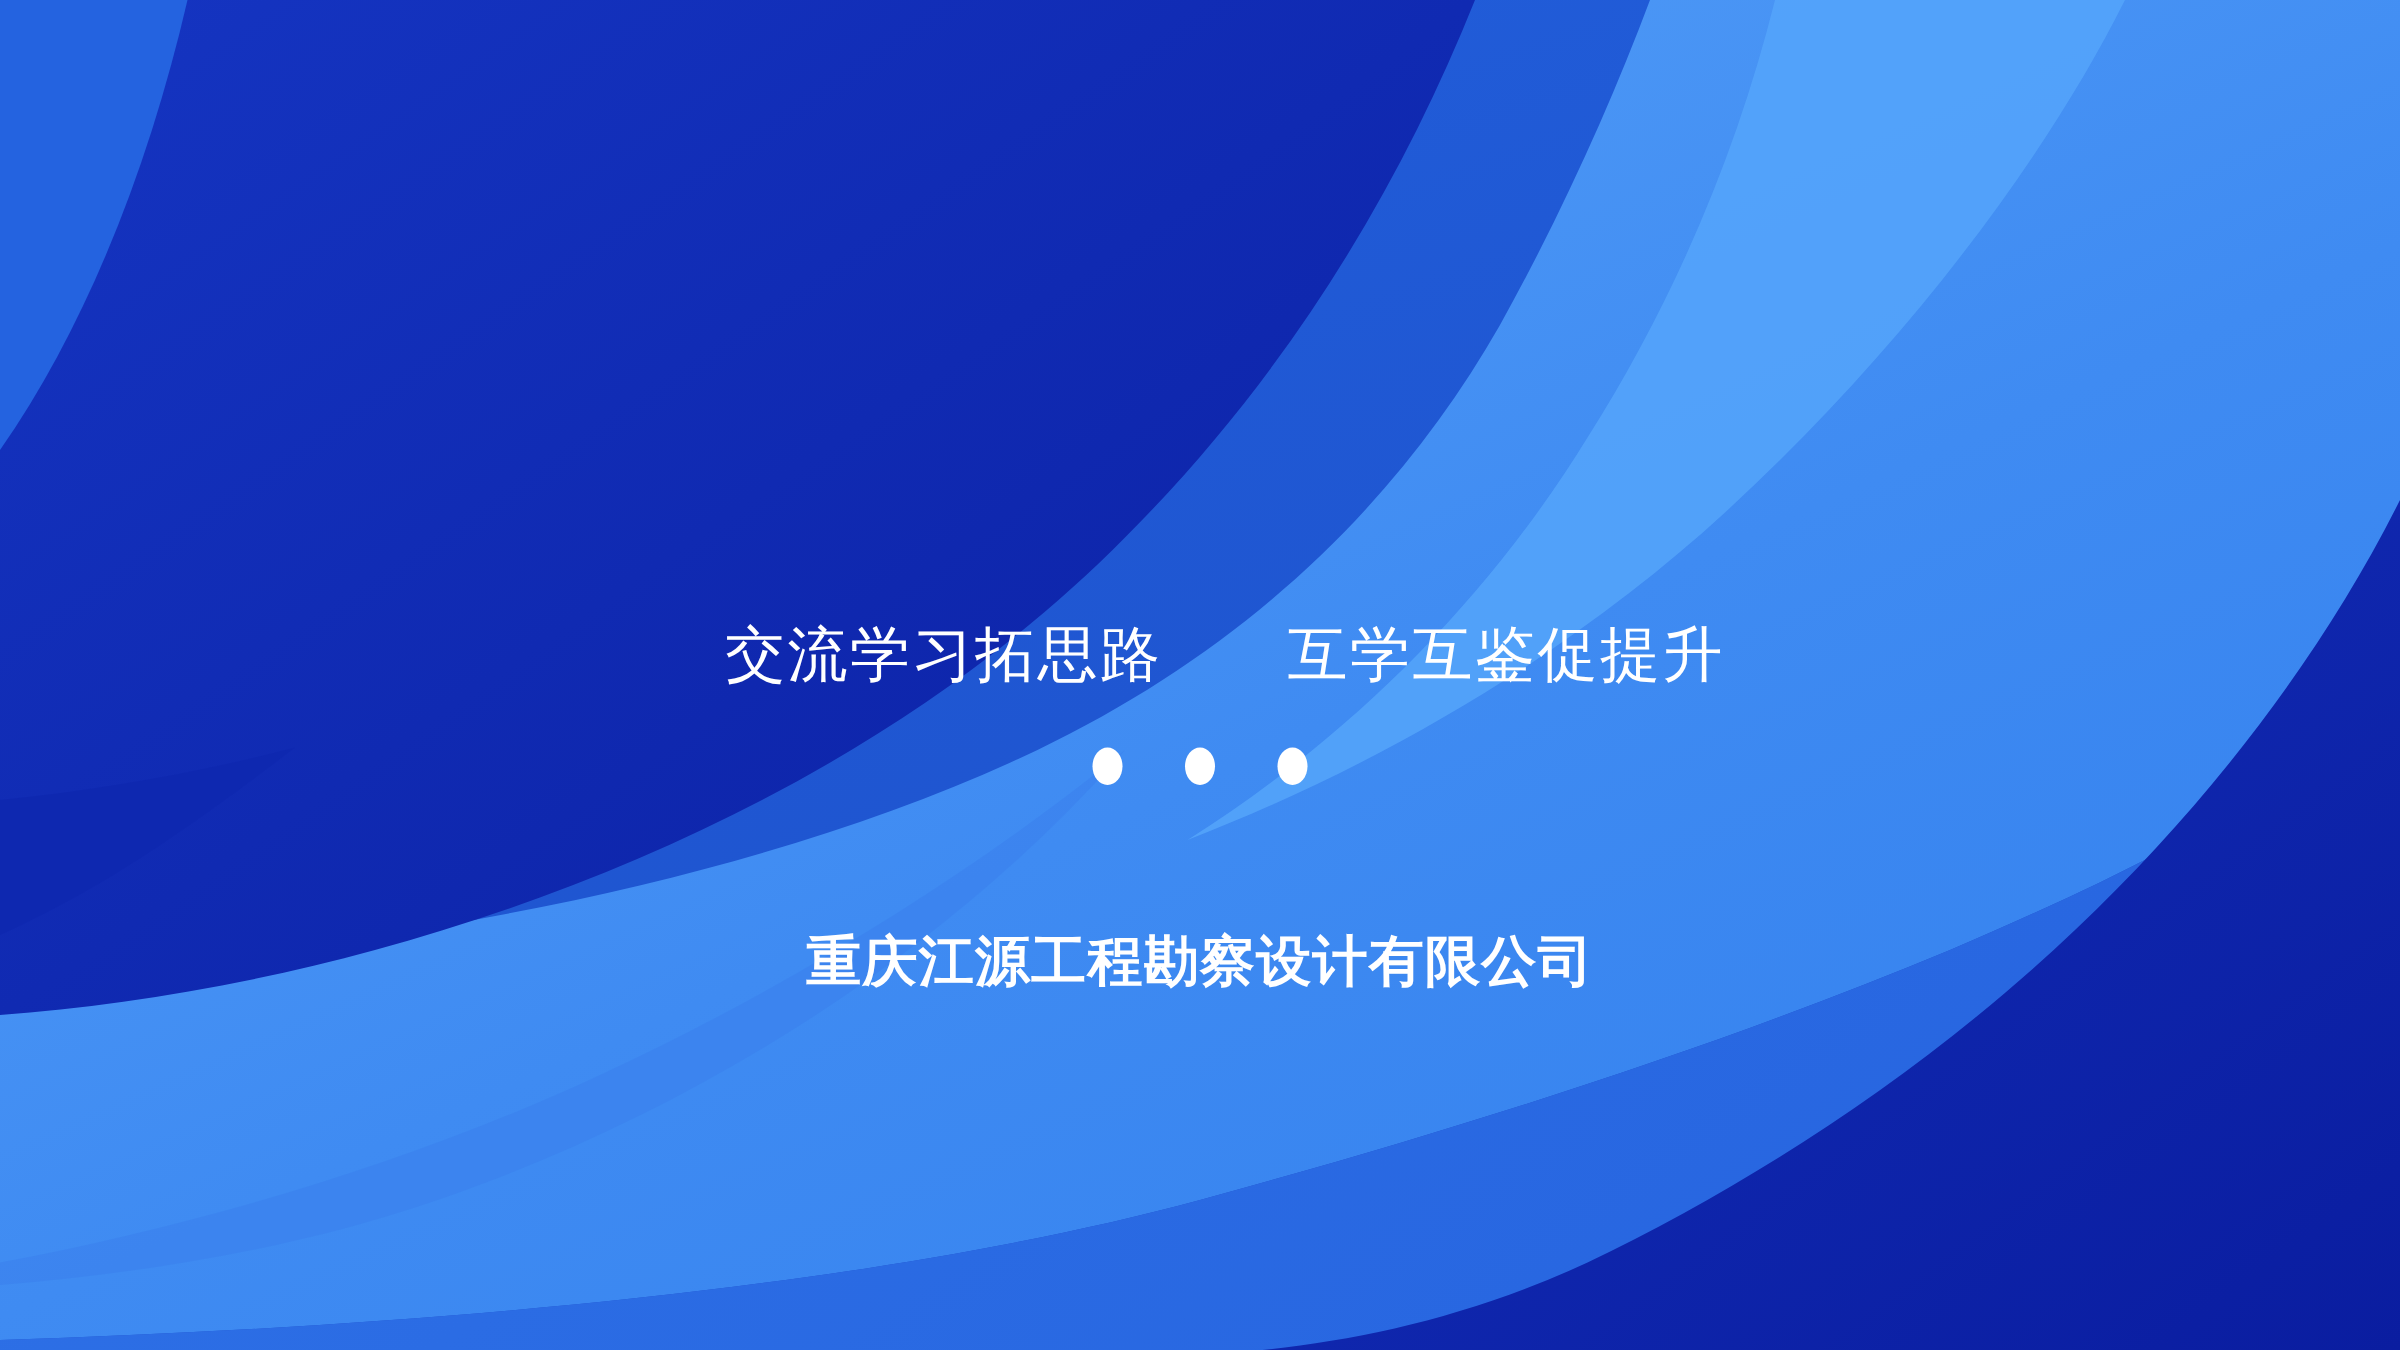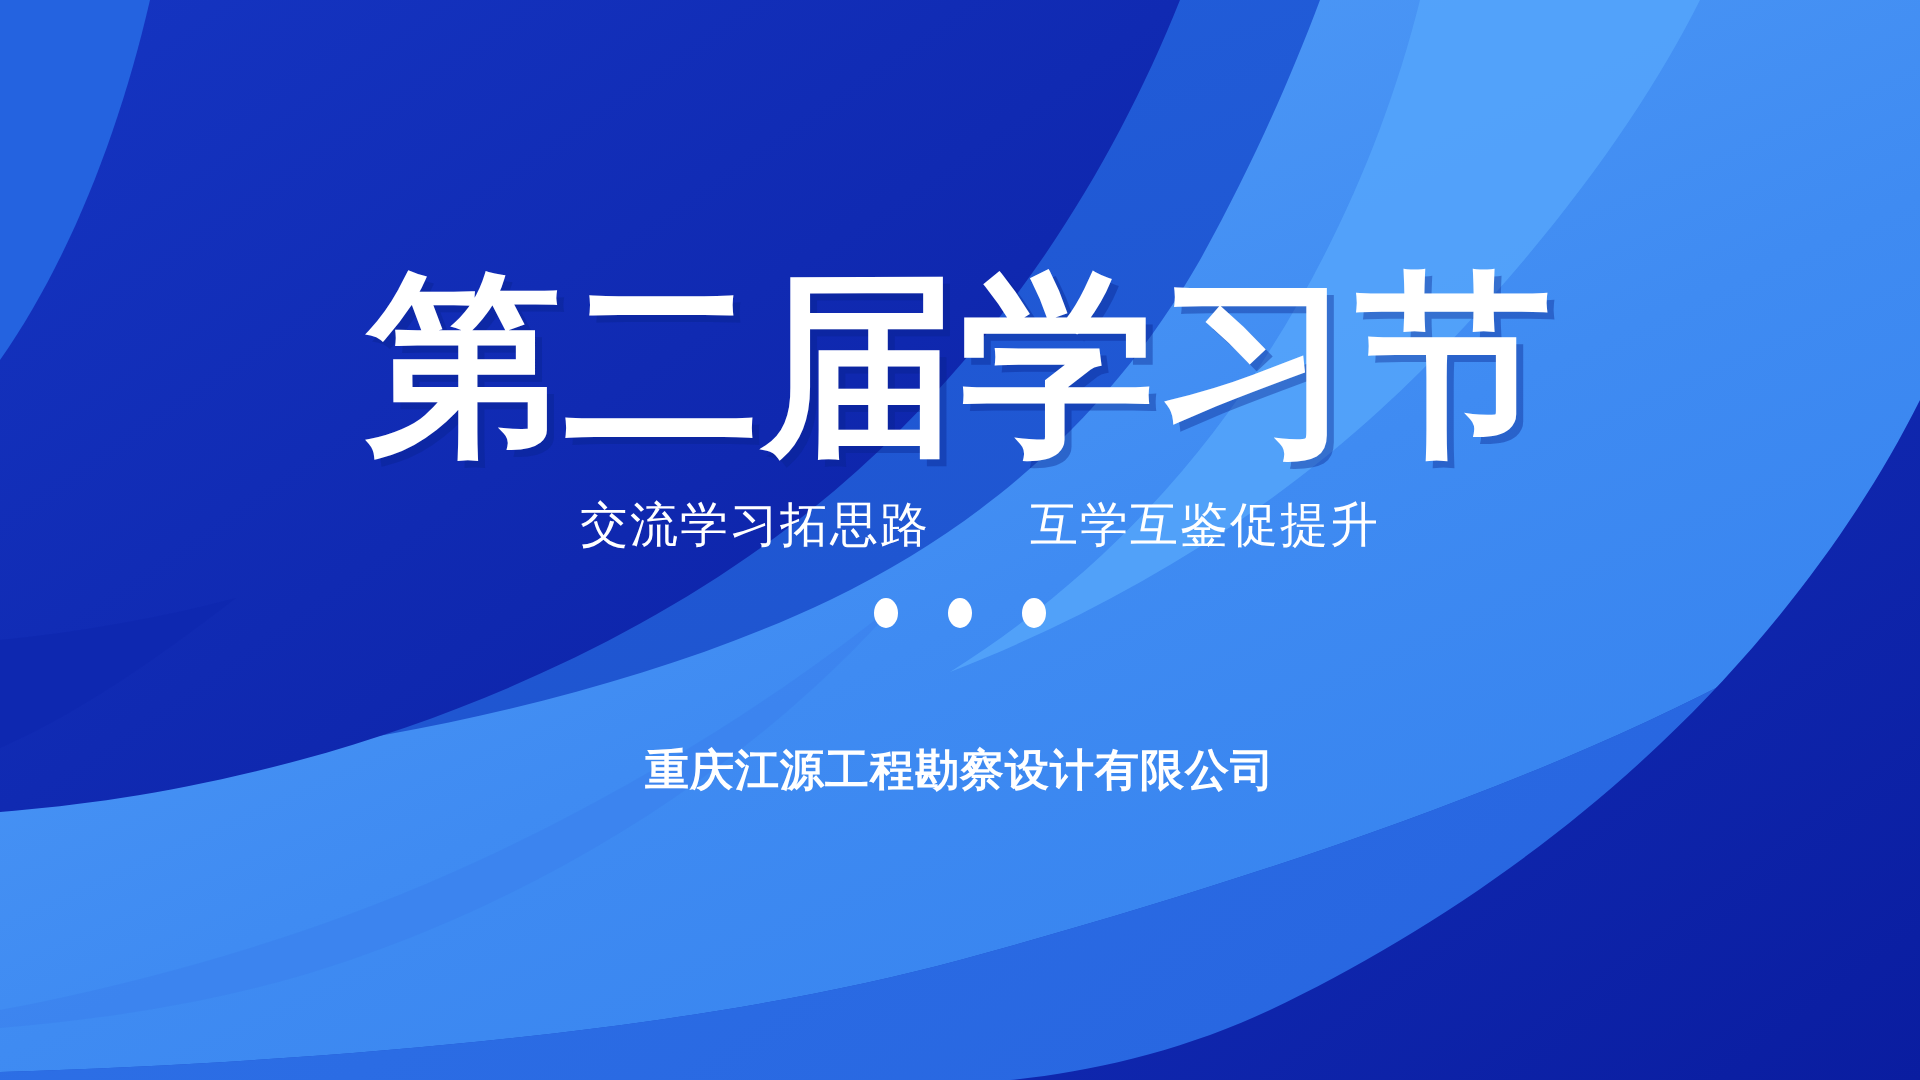--- a/index.html
+++ b/index.html
@@ -160,21 +160,20 @@
              C 1860,520 1770,640 1660,744
              C 1540,858 1400,948 1270,1010
              C 1180,1052 1090,1072 1010,1080
              L 1920,1080 Z" fill="url(#gDeepBR)"></path>
 
     <path d="M 0,640 C 80,632 160,618 236,598 C 150,664 80,712 0,748 Z" fill="#0f28b0" opacity="0.95"></path>
   </svg>
 
   <div class="content">
 
-    <h1 class="main-title">第二届学习节</h1>
 
     <div class="subtitle">交流学习拓思路　　互学互鉴促提升</div>
 
     <div class="dots">
       <span class="dot"></span>
       <span class="dot"></span>
       <span class="dot"></span>
     </div>
 
     <div class="company">重庆江源工程勘察设计有限公司</div>

